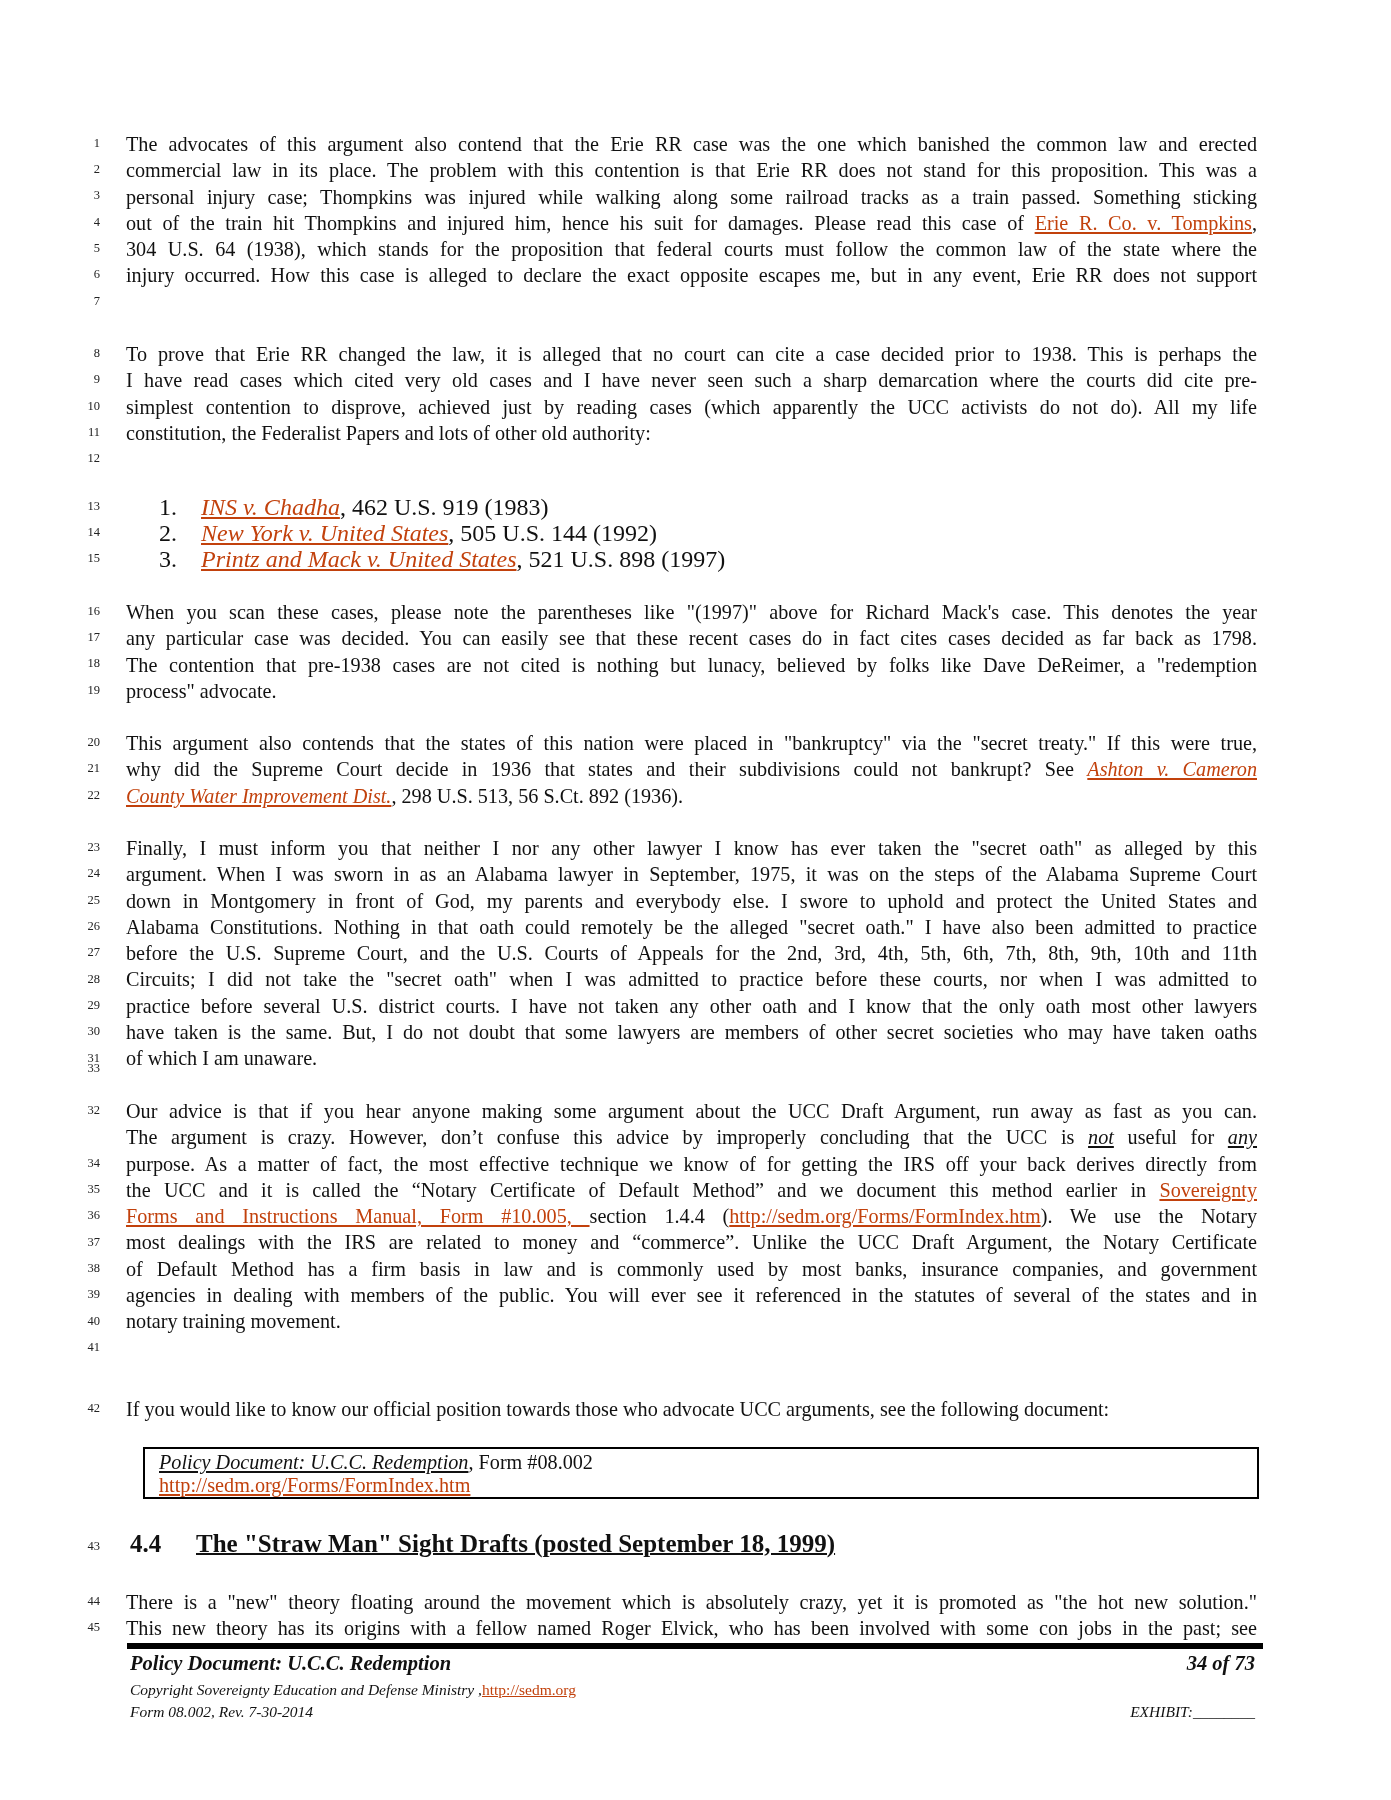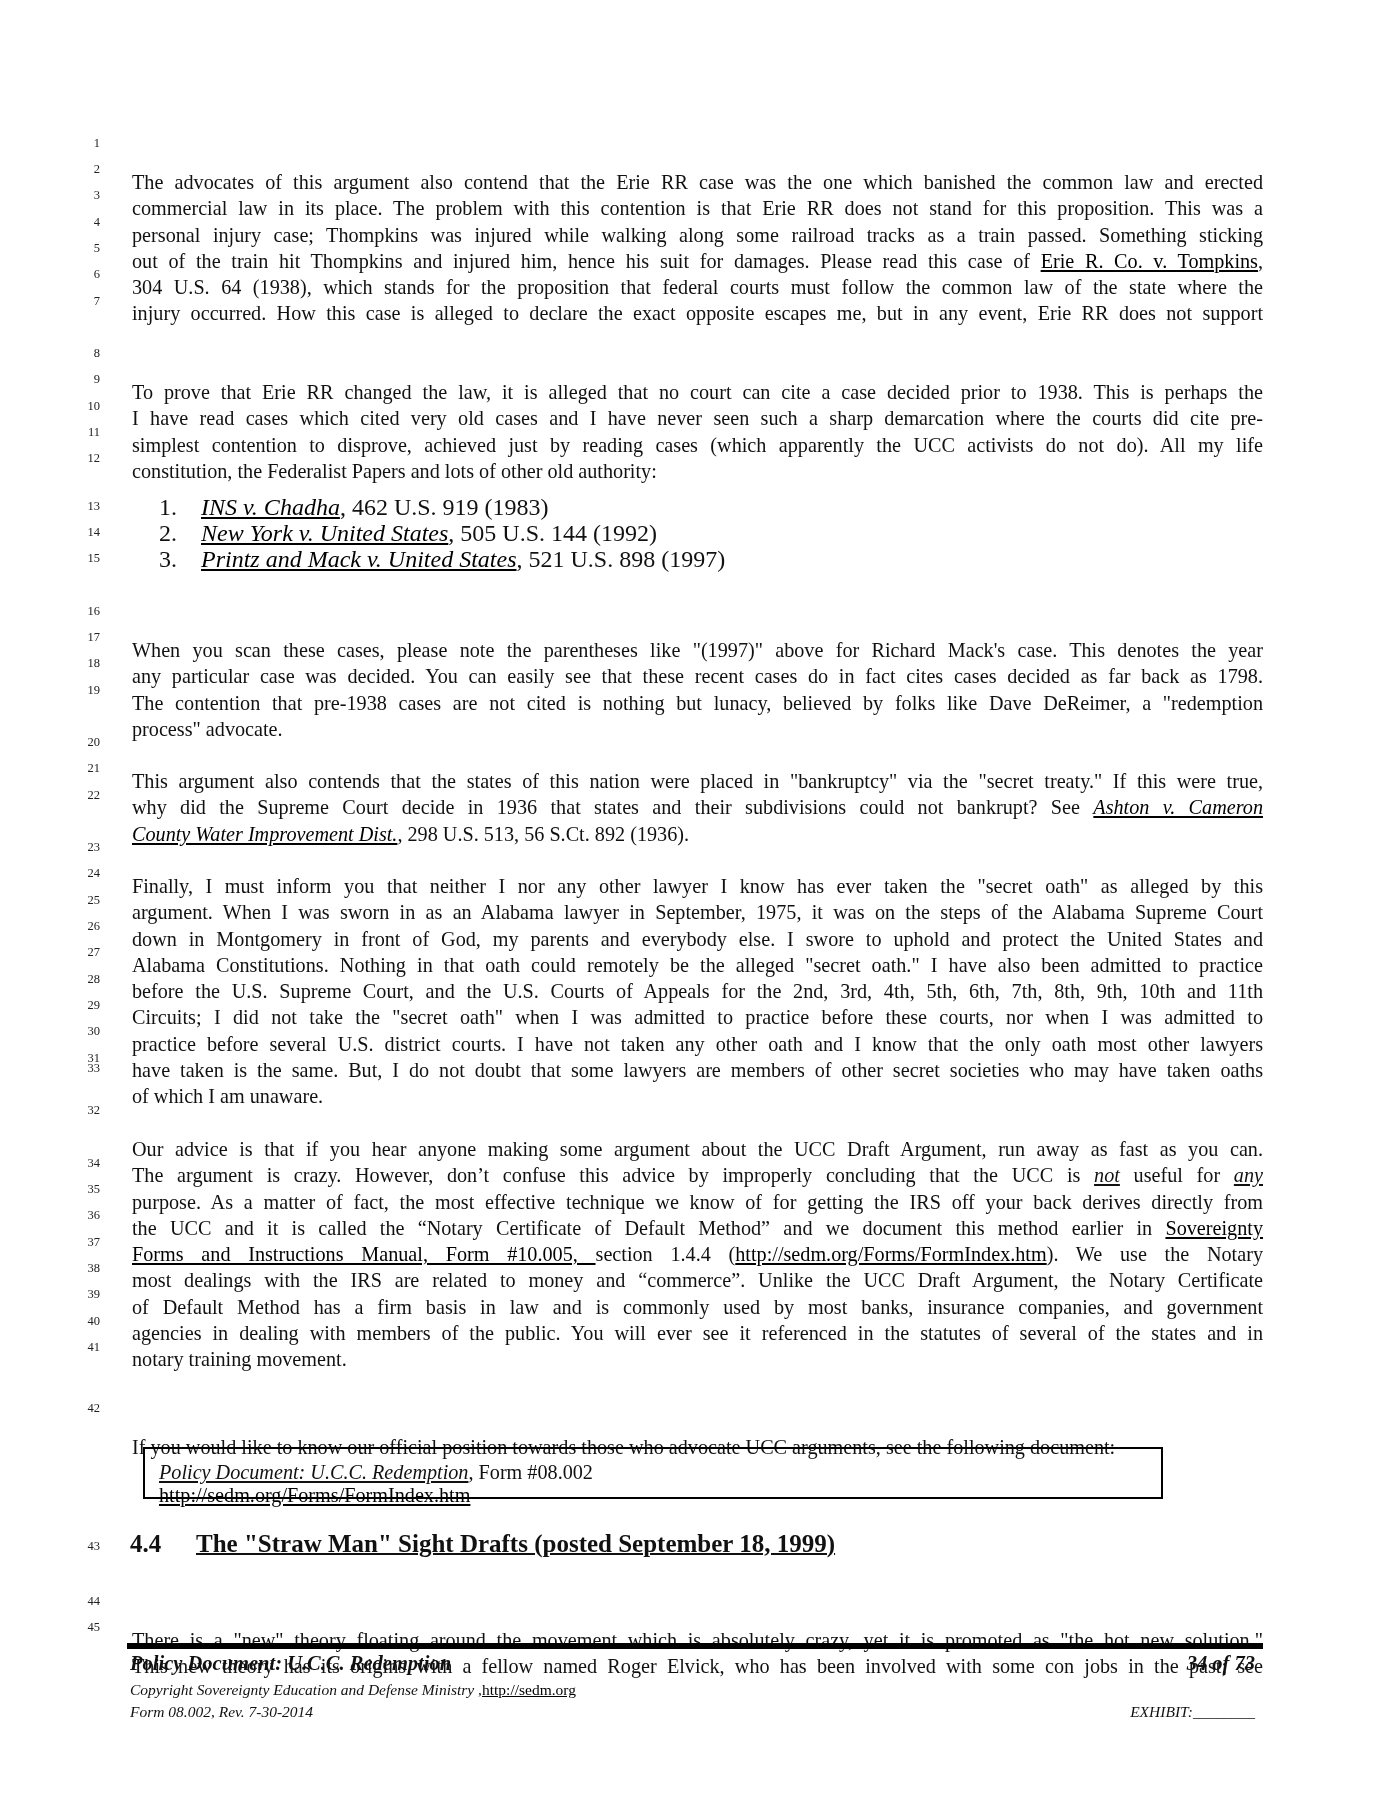--- a/index.html
+++ b/index.html
@@ -1,30 +1,30 @@
 <!DOCTYPE html>
 <html><head>
 <meta charset="utf-8">
 <style>
   html, body { margin: 0; padding: 0; background: #ffffff; }
   body { width: 1391px; height: 1800px; position: relative; overflow: hidden;
          font-family: "Liberation Serif", "DejaVu Serif", serif; color: #111; }
   .page { position: absolute; left: 0; top: 0; width: 1391px; height: 1800px; }
   .ln { position: absolute; left: 70px; width: 30px; text-align: right;
         font-size: 12.5px; color: #222; }
-  .para { position: absolute; left: 132px; width: 1131px; font-size: 20.2px;
-          line-height: 26.3px; text-align: justify; text-align-last: left; margin-top: 38px; }
+  .para { position: absolute; left: 126px; width: 1131px; font-size: 20.2px;
+          line-height: 26.3px; text-align: justify; text-align-last: left; }
   .para .line { display: block; height: 26.3px; white-space: nowrap; text-align: justify; text-align-last: justify; }
   .para .line.last { text-align-last: left; }
-  a, .link { color: #000000; text-decoration: underline; }
+  a, .link { color: #c2410c; text-decoration: underline; }
   .ital { font-style: italic; }
   .list-item { position: absolute; left: 130px; font-size: 24px; line-height: 26.3px; white-space: nowrap; margin-left: 29px; }
   .list-num { display: inline-block; width: 42px; }
-  .box { position: absolute; left: 143px; top: 1447px; width: 1020px; height: 52px;
-         border: 2.5px solid #000; box-sizing: border-box; padding: 12px 14px; font-size: 20.2px; line-height: 23px; }
+  .box { position: absolute; left: 143px; top: 1447px; width: 1116px; height: 52px;
+         border: 2.5px solid #000; box-sizing: border-box; padding: 2px 14px; font-size: 20.2px; line-height: 23px; }
   .heading { position: absolute; left: 130px; top: 1530px; font-size: 25px; font-weight: bold; white-space: nowrap; }
   .heading .num { display: inline-block; width: 66px; }
   .heading .title { text-decoration: underline; text-decoration-thickness: 2px; }
   .rule { position: absolute; left: 127px; top: 1643px; width: 1136px; height: 6px; background: #000; }
   .ft-title { position: absolute; left: 130px; top: 1652px; font-size: 20.5px; font-weight: bold; font-style: italic; }
   .ft-page { position: absolute; right: 136px; top: 1652px; font-size: 20.5px; font-weight: bold; font-style: italic; }
   .ft-copy { position: absolute; left: 130px; top: 1681px; font-size: 15.5px; font-style: italic; }
   .ft-copy a { font-style: normal; }
   .ft-form { position: absolute; left: 130px; top: 1703px; font-size: 15.5px; font-style: italic; }
   .ft-exhibit { position: absolute; right: 136px; top: 1703px; font-size: 15.5px; font-style: italic; }

